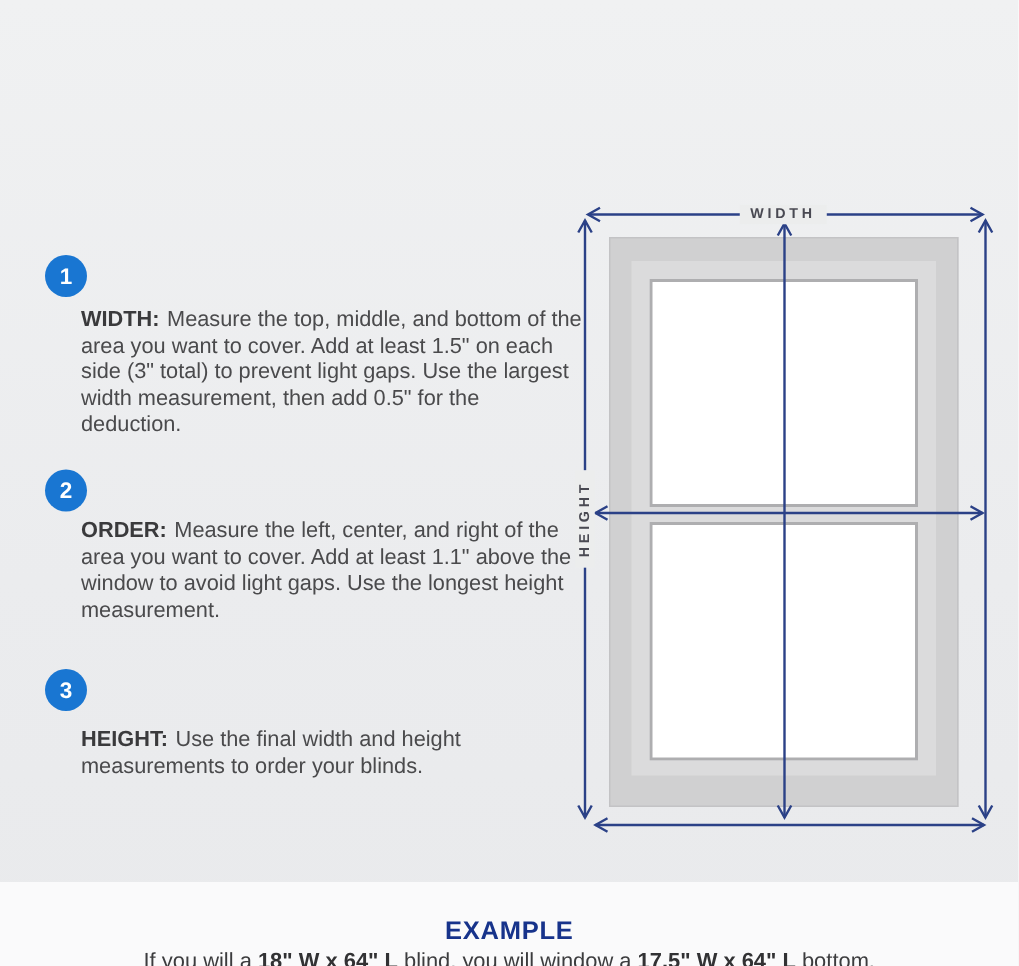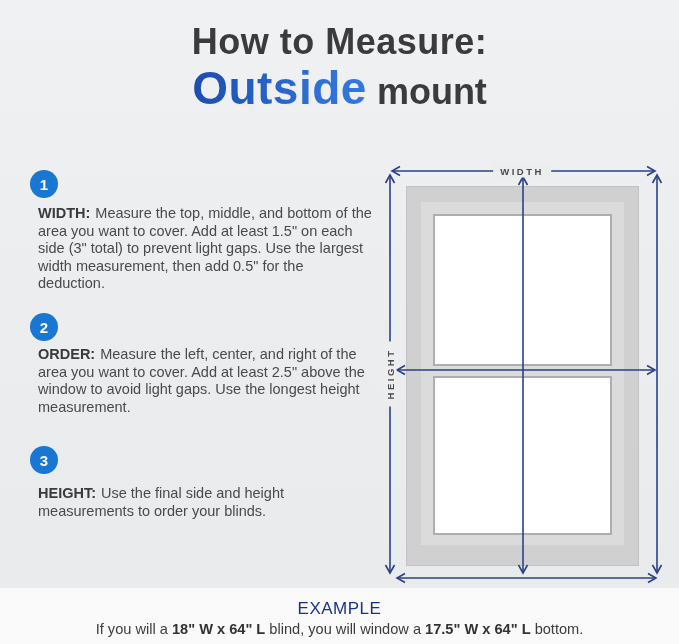--- a/index.html
+++ b/index.html
@@ -15,69 +15,63 @@
         background:linear-gradient(90deg,#1b4dae 0%,#2f6fd6 70%,#3377e0 100%);
         -webkit-background-clip:text;background-clip:text;color:transparent;}
   .title-suffix{font-size:36px;font-weight:600;color:#3b3b3d;margin-left:10px;}
 
   
   .badge{position:absolute;width:28px;height:28px;border-radius:50%;background:#1976d2;
          color:#fff;font-size:15px;font-weight:700;display:flex;align-items:center;justify-content:center;}
   .badge-1{left:30px;top:170px;}
   .badge-2{left:30px;top:313px;}
   .badge-3{left:30px;top:446px;}
-  .step-text{position:absolute;left:38px;width:334px;margin:0;
+  .step-text{position:absolute;left:54px;width:334px;margin:0;
              font-size:14.5px;line-height:17.5px;color:#4a4a4c;}
   .step-text b{color:#3a3a3c;margin-right:5px;}
   .step-text-1{top:205px;}
   .step-text-2{top:346px;}
   .step-text-3{top:485px;}
 
   
-  .diagram{position:absolute;left:375px;top:130px;width:300px;height:450px;margin-top:28px;}
+  .diagram{position:absolute;left:375px;top:130px;width:300px;height:450px;}
   .win-outer{position:absolute;left:31px;top:28px;width:233px;height:380px;
              background:#d0d0d1;border:1px solid #c3c3c5;box-sizing:border-box;}
   .win-mid{position:absolute;left:14px;top:15px;right:14px;bottom:20px;background:#dbdbdc;}
   .pane{position:absolute;left:12px;right:12px;background:#ffffff;
         border:2px solid #aeaeb0;box-sizing:border-box;}
   .pane-top{top:12px;height:152px;}
   .pane-bottom{top:174px;bottom:10px;}
   .arrow-svg{position:absolute;left:0;top:0;}
   .dim-label{position:absolute;background:#eceded;color:#494952;font-size:9.5px;
              font-weight:600;letter-spacing:2.5px;padding:1px 7px;white-space:nowrap;}
   .dim-label-width{left:147px;top:13px;transform:translate(-50%,-50%);}
   .dim-label-height{left:15px;top:216px;transform:translate(-50%,-50%) rotate(-90deg);}
 
   
   .example{position:absolute;left:0;top:588px;width:100%;height:56px;background:#fafafb;text-align:center;}
-  .example-heading{padding-top:11px;font-size:17px;font-weight:400;color:#17338b;letter-spacing:0.5px;}
+  .example-heading{padding-top:23px;font-size:17px;font-weight:700;color:#17338b;letter-spacing:0.5px;}
   .example-text{margin:2px 0 0 0;font-size:14.6px;color:#3c3c3e;}
   .example-text b{color:#323234;}
 </style>
 </head>
 <body>
 
 <div class="page">
 
-  <header class="title-wrap">
-    <div class="title-line1">How to Measure:</div>
-    <div class="title-line2">
-      <span class="title-highlight">Outside</span><span class="title-suffix">mount</span>
-    </div>
-  </header>
 
   <section>
     <div class="badge badge-1">1</div>
     <p class="step-text step-text-1"><b>WIDTH:</b><span>Measure the top, middle, and bottom of the area you want to cover. Add at least 1.5" on each side (3" total) to prevent light gaps. Use the largest width measurement, then add 0.5" for the deduction.</span></p>
 
     <div class="badge badge-2">2</div>
-    <p class="step-text step-text-2"><b>ORDER:</b><span>Measure the left, center, and right of the area you want to cover. Add at least 2.5" above the window to avoid light gaps. Use the longest height measurement.</span></p>
+    <p class="step-text step-text-2"><b>ORDER:</b><span>Measure the left, center, and right of the area you want to cover. Add at least 1.1" above the window to avoid light gaps. Use the longest height measurement.</span></p>
 
     <div class="badge badge-3">3</div>
-    <p class="step-text step-text-3"><b>HEIGHT:</b><span>Use the final side and height measurements to order your blinds.</span></p>
+    <p class="step-text step-text-3"><b>HEIGHT:</b><span>Use the final width and height measurements to order your blinds.</span></p>
   </section>
 
   <section class="diagram">
     <div class="win-outer">
       <div class="win-mid">
         <div class="pane pane-top"></div>
         <div class="pane pane-bottom"></div>
       </div>
     </div>
 

